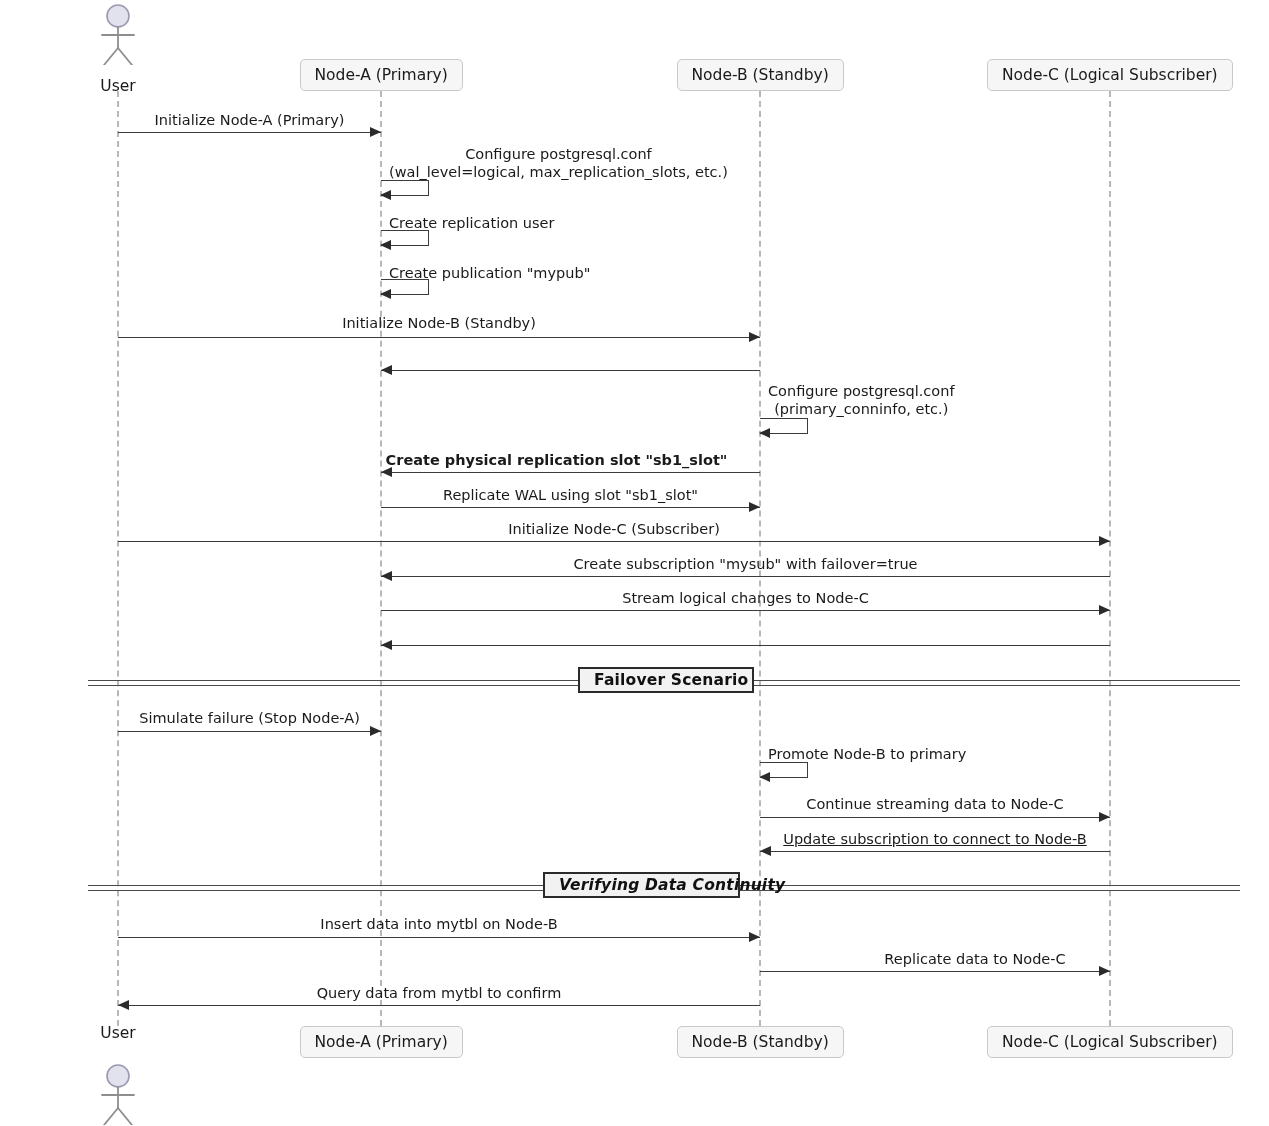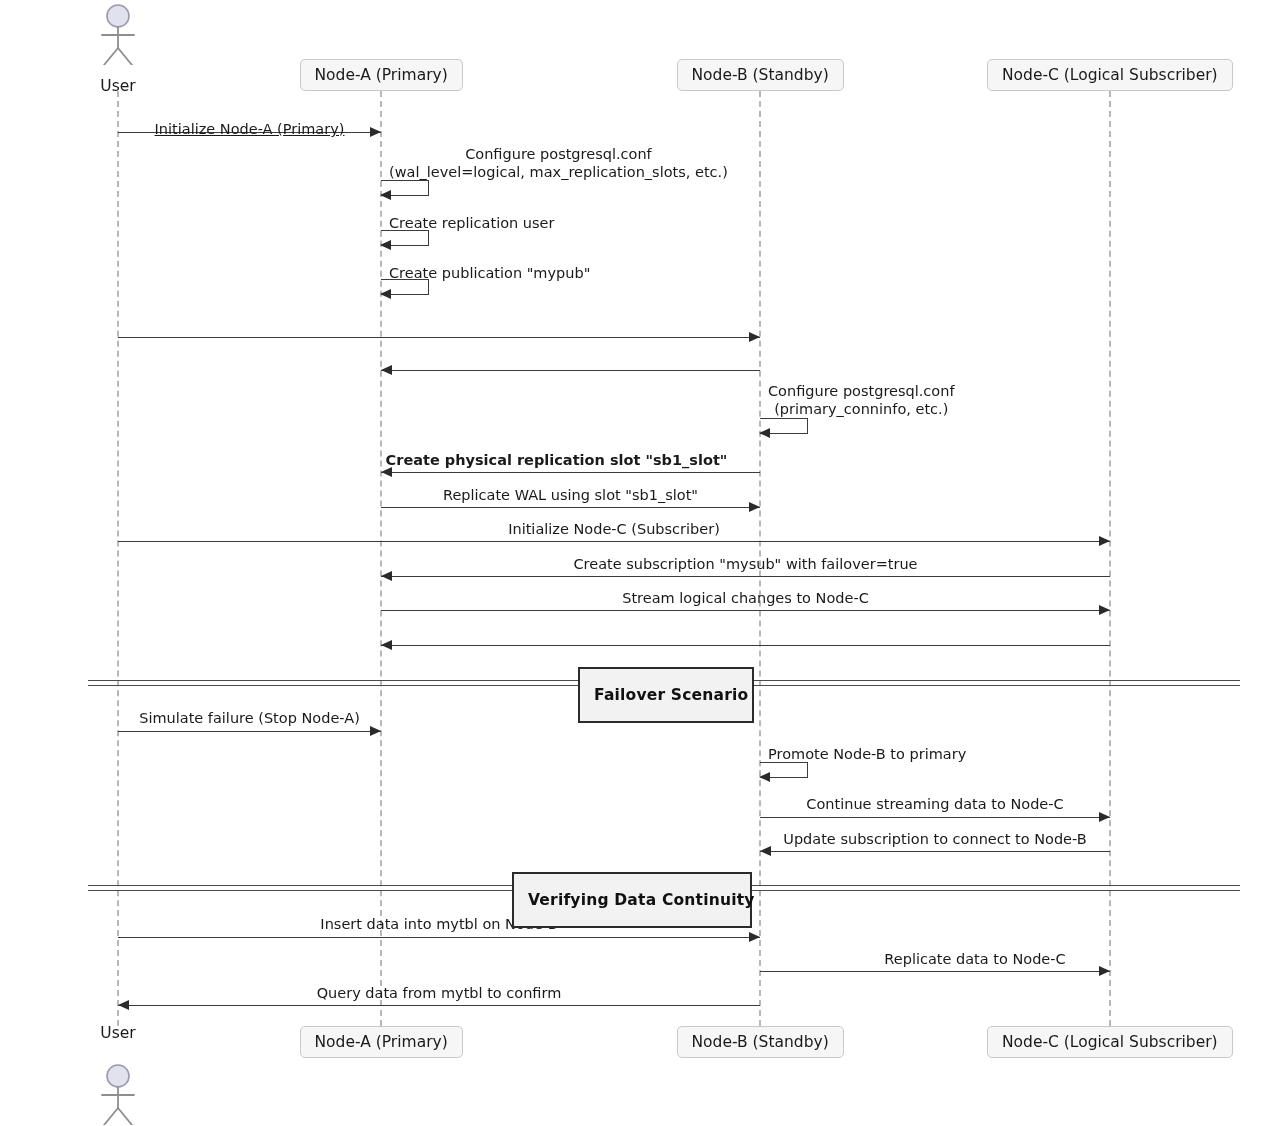--- a/index.html
+++ b/index.html
@@ -106,21 +106,21 @@
   .divider-lines::after  { top: 5px; }
   .divider-box {
     position: absolute;
     background: #f2f2f2;
     border: 2.5px solid #2b2b2b;
     font-size: 15.5px;
     font-weight: bold;
     color: #111;
     text-align: right;
     white-space: nowrap;
-    padding: 17px 14px;
+    padding: 2px 14px;
     letter-spacing: 0.2px;
   }
 </style>
 </head>
 <body>
 
 <div id="diagram">
     <div class="lifeline" style="left: 117px; top: 91px; height: 935px;"></div>
     <div class="lifeline" style="left: 380px; top: 91px; height: 935px;"></div>
     <div class="lifeline" style="left: 759px; top: 91px; height: 935px;"></div>
@@ -146,33 +146,34 @@
     </svg>
     <div class="actor-label" style="left: 58px; top: 1024px; width: 120px;">User</div>
     <div class="participant" style="top: 59px; left: 299.5px; visibility: visible;">Node-A (Primary)</div>
     <div class="participant" style="top: 1026px; left: 299.5px; visibility: visible;">Node-A (Primary)</div>
     <div class="participant" style="top: 59px; left: 676.5px; visibility: visible;">Node-B (Standby)</div>
     <div class="participant" style="top: 1026px; left: 676.5px; visibility: visible;">Node-B (Standby)</div>
     <div class="participant" style="top: 59px; left: 987px; visibility: visible;">Node-C (Logical Subscriber)</div>
     <div class="participant" style="top: 1026px; left: 987px; visibility: visible;">Node-C (Logical Subscriber)</div>
     <div class="msg-line" style="left: 118px; top: 132px; width: 263px;"></div>
     <div class="arrowhead right" style="position: absolute; top: 127px; left: 370px;"></div>
-    <div class="msg-label" style="left: 118px; width: 263px; top: 121px; text-decoration: underline;">Initialize Node-A (Primary)</div>
+    <div class="msg-label" style="left: 118px; width: 263px; top: 112px;">Initialize Node-A (Primary)</div>
     <div class="selfloop" style="left: 381px; top: 180px; width: 48px; height: 16px;"></div>
     <div class="arrowhead left" style="position: absolute; left: 380px; top: 190px;"></div>
     <div class="msg-label two-line" style="left: 389px; top: 146px; text-align: center; white-space: pre; width: auto;">Configure postgresql.conf
 (wal_level=logical, max_replication_slots, etc.)</div>
     <div class="selfloop" style="left: 381px; top: 230px; width: 48px; height: 16px;"></div>
     <div class="arrowhead left" style="position: absolute; left: 380px; top: 240px;"></div>
     <div class="msg-label" style="left: 389px; top: 215px; text-align: left; white-space: pre;">Create replication user</div>
     <div class="selfloop" style="left: 381px; top: 279px; width: 48px; height: 16px;"></div>
     <div class="arrowhead left" style="position: absolute; left: 380px; top: 289px;"></div>
     <div class="msg-label" style="left: 389px; top: 265px; text-align: left; white-space: pre;">Create publication "mypub"</div>
     <div class="msg-line" style="left: 118px; top: 337px; width: 642px;"></div>
     <div class="arrowhead right" style="position: absolute; top: 332px; left: 749px;"></div>
+    <div class="msg-label" style="left: 118px; width: 642px; top: 315px;">Initialize Node-B (Standby)</div>
     <div class="msg-line" style="left: 381px; top: 370px; width: 379px;"></div>
     <div class="arrowhead left" style="position: absolute; top: 365px; left: 381px;"></div>
     <div class="selfloop" style="left: 760px; top: 418px; width: 48px; height: 16px;"></div>
     <div class="arrowhead left" style="position: absolute; left: 759px; top: 428px;"></div>
     <div class="msg-label two-line" style="left: 768px; top: 383px; text-align: center; white-space: pre; width: auto;">Configure postgresql.conf
 (primary_conninfo, etc.)</div>
     <div class="msg-line" style="left: 381px; top: 472px; width: 379px;"></div>
     <div class="arrowhead left" style="position: absolute; top: 467px; left: 381px;"></div>
     <div class="msg-label" style="left: 367px; width: 379px; top: 452px; font-weight: bold;">Create physical replication slot "sb1_slot"</div>
     <div class="msg-line" style="left: 381px; top: 507px; width: 379px;"></div>
@@ -193,27 +194,27 @@
     <div class="arrowhead right" style="position: absolute; top: 726px; left: 370px;"></div>
     <div class="msg-label" style="left: 118px; width: 263px; top: 710px;">Simulate failure (Stop Node-A)</div>
     <div class="selfloop" style="left: 760px; top: 762px; width: 48px; height: 16px;"></div>
     <div class="arrowhead left" style="position: absolute; left: 759px; top: 772px;"></div>
     <div class="msg-label" style="left: 768px; top: 746px; text-align: left; white-space: pre;">Promote Node-B to primary</div>
     <div class="msg-line" style="left: 760px; top: 817px; width: 350px;"></div>
     <div class="arrowhead right" style="position: absolute; top: 812px; left: 1099px;"></div>
     <div class="msg-label" style="left: 760px; width: 350px; top: 796px;">Continue streaming data to Node-C</div>
     <div class="msg-line" style="left: 760px; top: 851px; width: 350px;"></div>
     <div class="arrowhead left" style="position: absolute; top: 846px; left: 760px;"></div>
-    <div class="msg-label" style="left: 760px; width: 350px; top: 831px;">Update subscription to connect to Node-B</div>
+    <div class="msg-label" style="left: 760px; width: 350px; top: 831px; text-decoration: underline;">Update subscription to connect to Node-B</div>
     <div class="msg-line" style="left: 118px; top: 937px; width: 642px;"></div>
     <div class="arrowhead right" style="position: absolute; top: 932px; left: 749px;"></div>
     <div class="msg-label" style="left: 118px; width: 642px; top: 916px;">Insert data into mytbl on Node-B</div>
     <div class="msg-line" style="left: 760px; top: 971px; width: 350px;"></div>
     <div class="arrowhead right" style="position: absolute; top: 966px; left: 1099px;"></div>
     <div class="msg-label" style="left: 800px; width: 350px; top: 951px;">Replicate data to Node-C</div>
     <div class="msg-line" style="left: 118px; top: 1005px; width: 642px;"></div>
     <div class="arrowhead left" style="position: absolute; top: 1000px; left: 118px;"></div>
     <div class="msg-label" style="left: 118px; width: 642px; top: 985px;">Query data from mytbl to confirm</div>
     <div class="divider-lines" style="top: 680px;"></div>
     <div class="divider-box" style="left: 578px; top: 667px; width: 176px;">Failover Scenario</div>
     <div class="divider-lines" style="top: 885px;"></div>
-    <div class="divider-box" style="left: 512px; top: 872px; width: 240px;">Verifying Data Continuity</div>
+    <div class="divider-box" style="left: 543px; top: 872px; width: 197px; font-style: italic;">Verifying Data Continuity</div>
   </div>
 
 </body></html>

